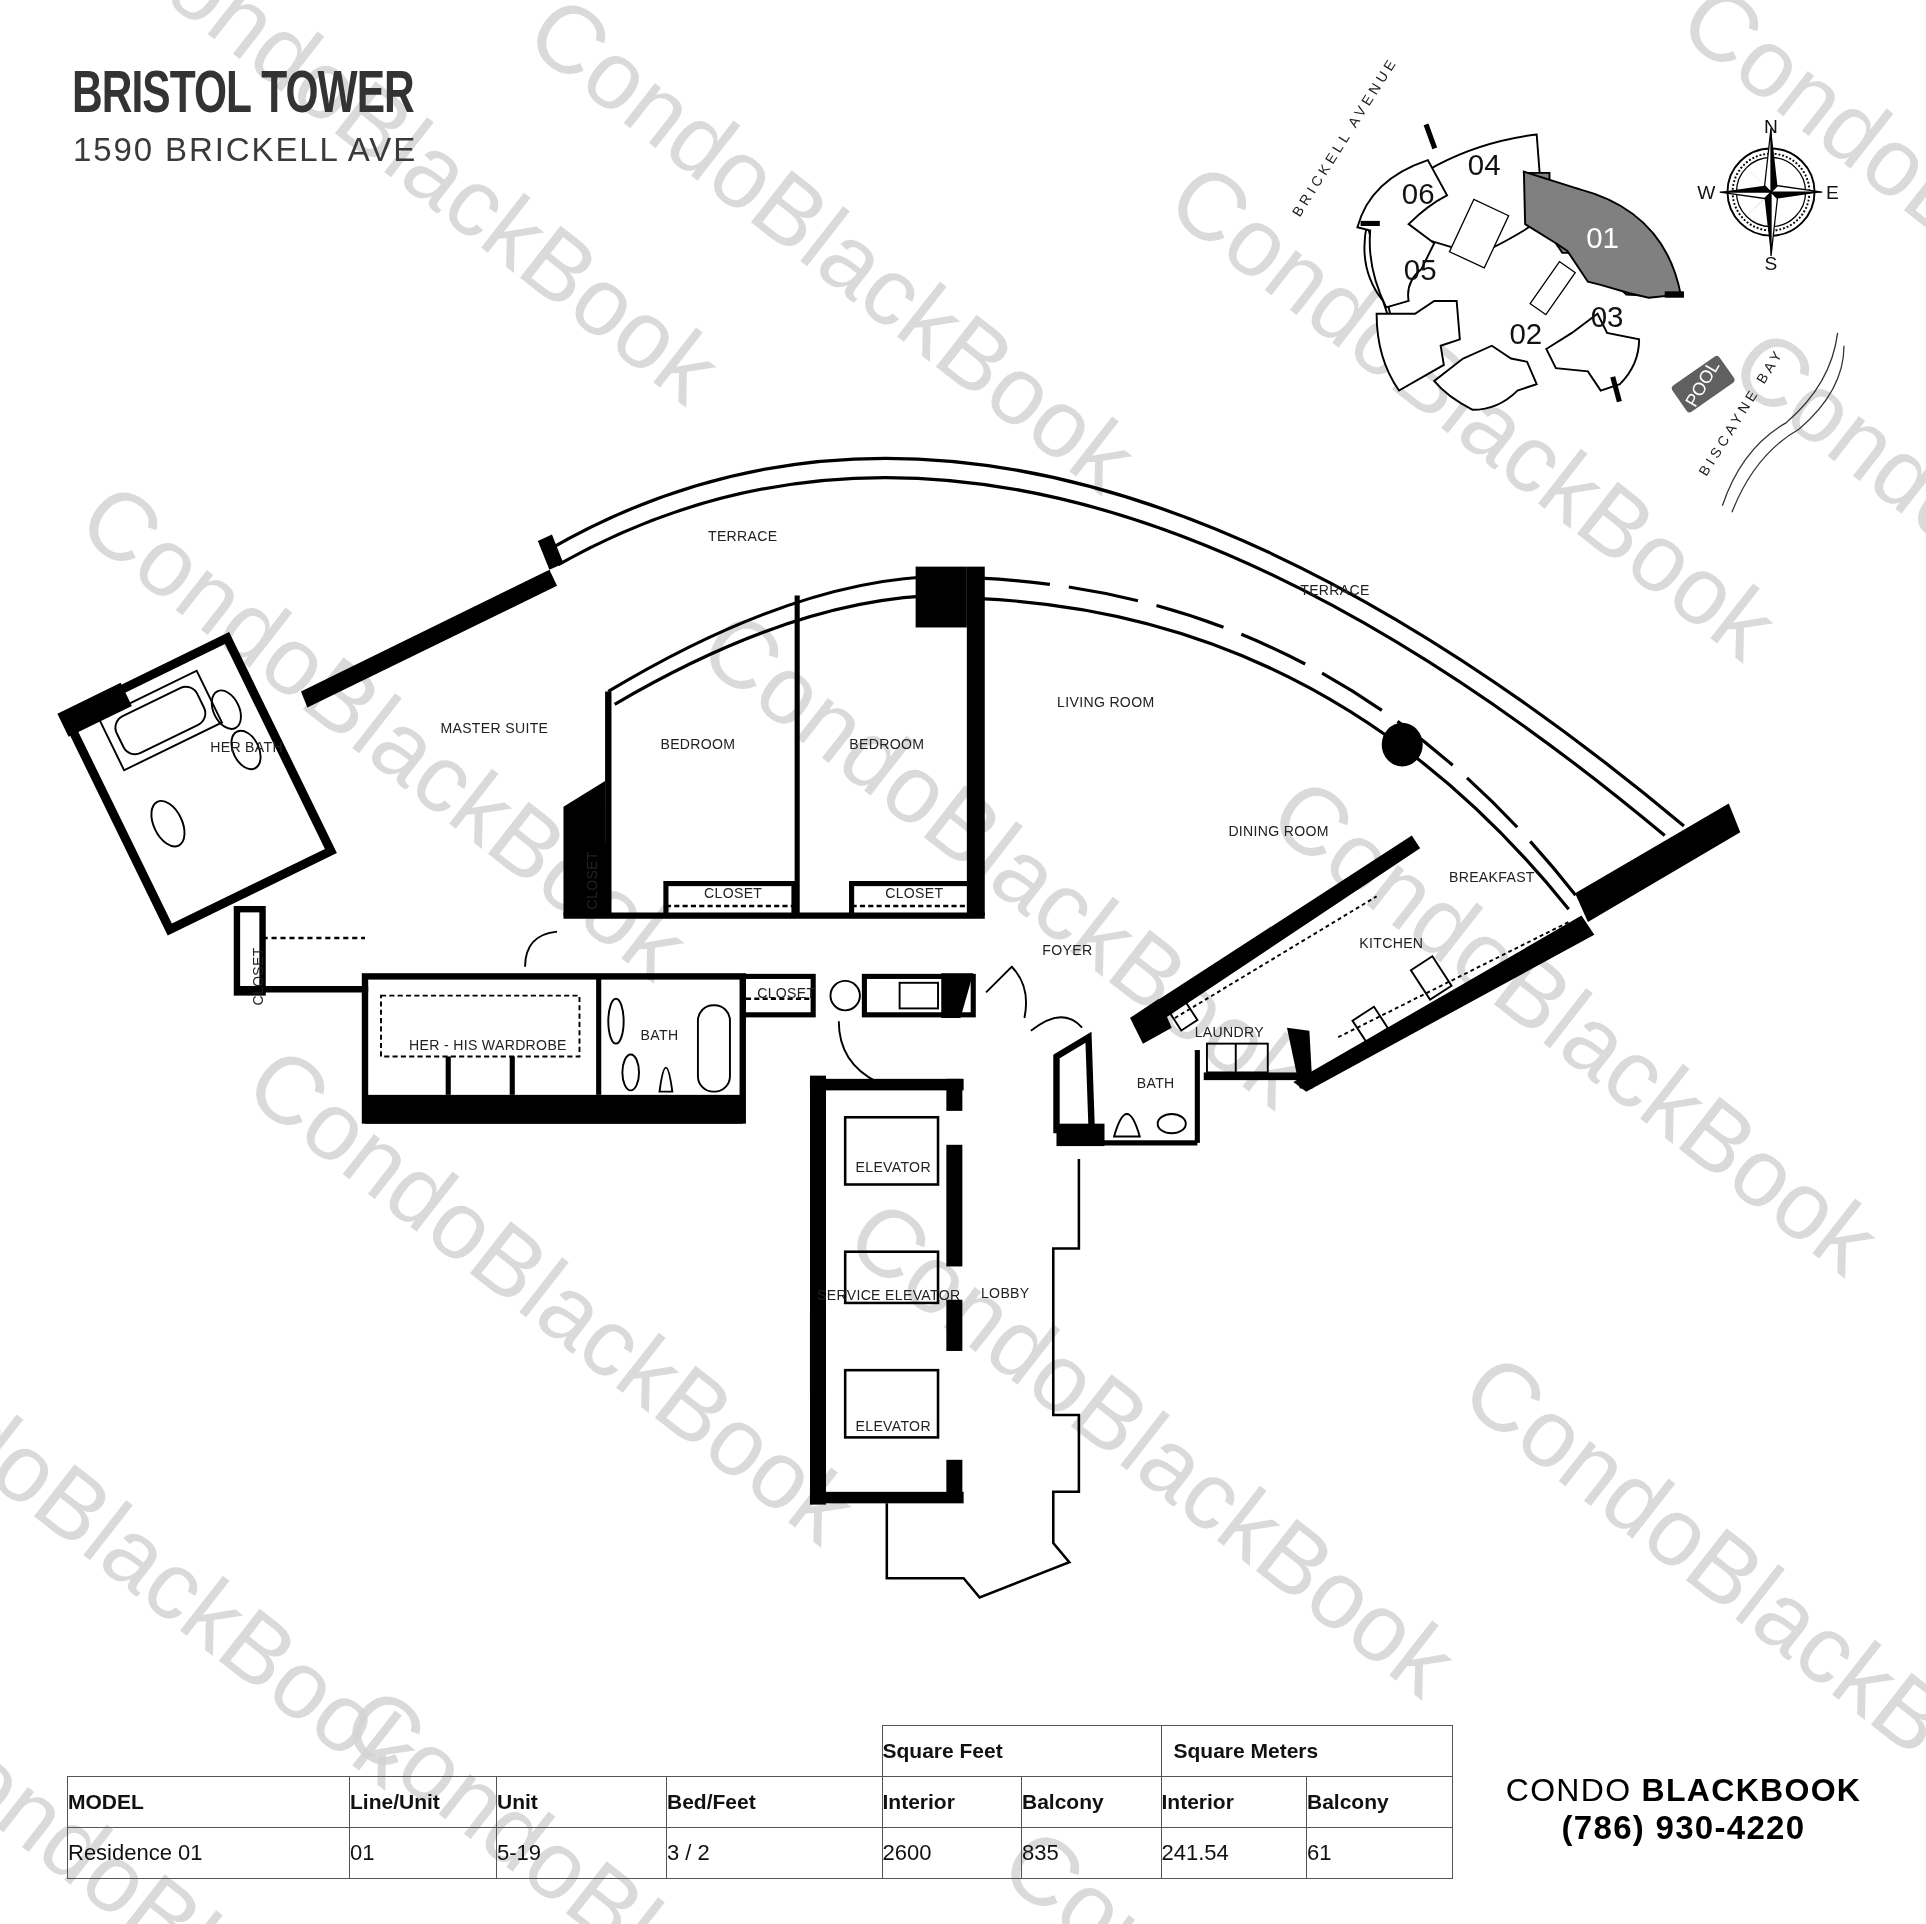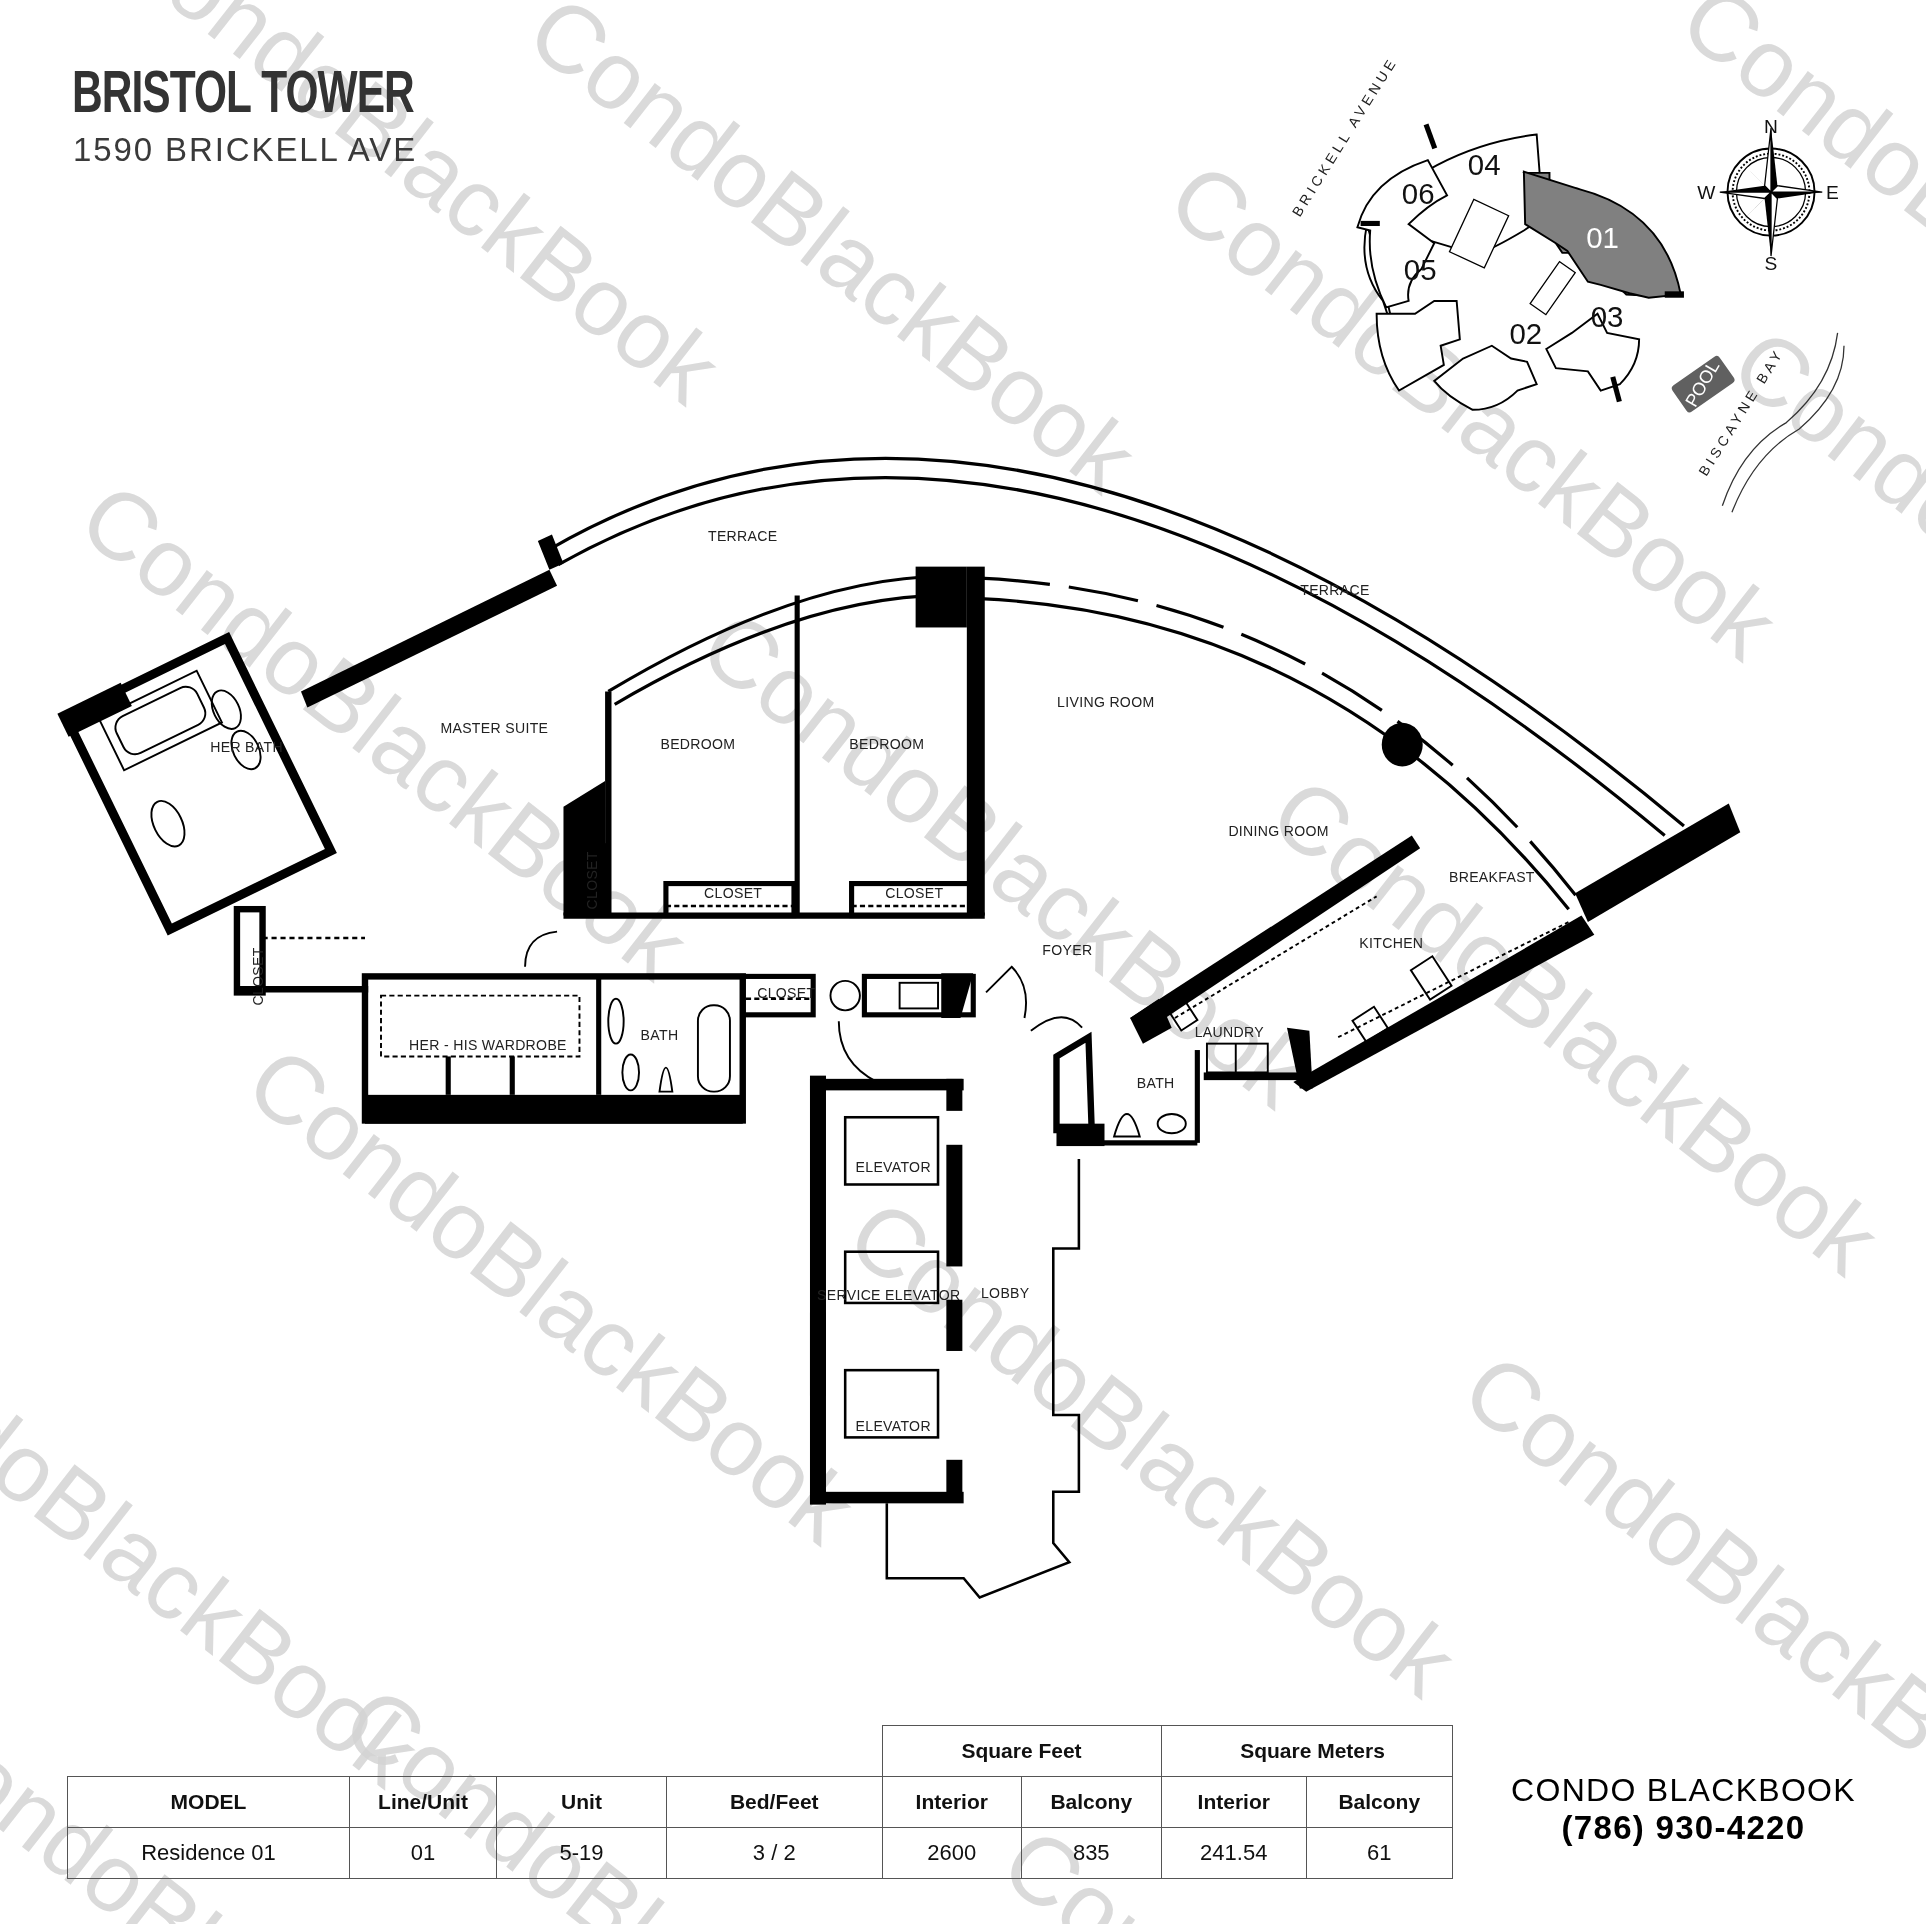--- a/index.html
+++ b/index.html
@@ -6,26 +6,26 @@
   body{width:1926px;height:1924px;position:relative;overflow:hidden;font-family:"Liberation Sans",sans-serif;color:#222;}
   .title{position:absolute;left:72px;top:63px;font-family:"Liberation Sans Narrow","Liberation Sans",sans-serif;font-size:59px;font-weight:bold;letter-spacing:-1.3px;transform:scaleX(0.72);transform-origin:left top;color:#333;line-height:1;}
   .address{position:absolute;left:73px;top:133px;font-size:33px;letter-spacing:1.9px;color:#3a3a3a;line-height:1;}
   .watermark{position:absolute;font-size:96px;color:#d4d4d4;transform:rotate(38deg);transform-origin:left top;white-space:nowrap;pointer-events:none;opacity:0.85;}
   svg.plan{position:absolute;left:0;top:0;}
   .room-label{font-family:"Liberation Sans",sans-serif;font-size:22px;fill:#222;letter-spacing:0.5px;}
   .key-label{font-family:"Liberation Sans",sans-serif;font-size:46px;fill:#111;}
   .street{font-family:"Liberation Sans",sans-serif;font-size:22px;fill:#222;letter-spacing:6px;}
   .compass-l{font-family:"Liberation Sans",sans-serif;font-size:30px;fill:#111;}
   table.specs{position:absolute;left:67px;top:1725px;border-collapse:collapse;font-family:"Liberation Sans",sans-serif;font-size:22px;color:#111;}
-  table.specs td{border:1.3px solid #555;text-align:center;height:50px;padding:0;}
+  table.specs td{border:1.3px solid #555;height:50px;padding:0;}
   table.specs td.blank{border:none;}
   table.specs .hdr{font-weight:bold;font-size:21px;}
   .brand{position:absolute;left:1466px;top:1772px;width:435px;text-align:center;line-height:1.15;color:#000;}
   .brand .l1{font-size:32px;letter-spacing:1.3px;}
-  .brand .l1 b{font-weight:400;margin-top:19px;}
+  .brand .l1 b{font-weight:700;margin-top:19px;}
   .brand .l2{font-size:33px;font-weight:900;letter-spacing:1.3px;}
 </style>
 </head>
 <body>
 
 <div class="watermark" style="left:160px;top:-115px;">CondoBlackBook</div>
 <div class="watermark" style="left:576px;top:-25.6px;">CondoBlackBook</div>
 <div class="watermark" style="left:1217px;top:141px;">CondoBlackBook</div>
 <div class="watermark" style="left:1729px;top:-38px;">CondoBlackBook</div>
 <div class="watermark" style="left:128px;top:461px;">CondoBlackBook</div>

